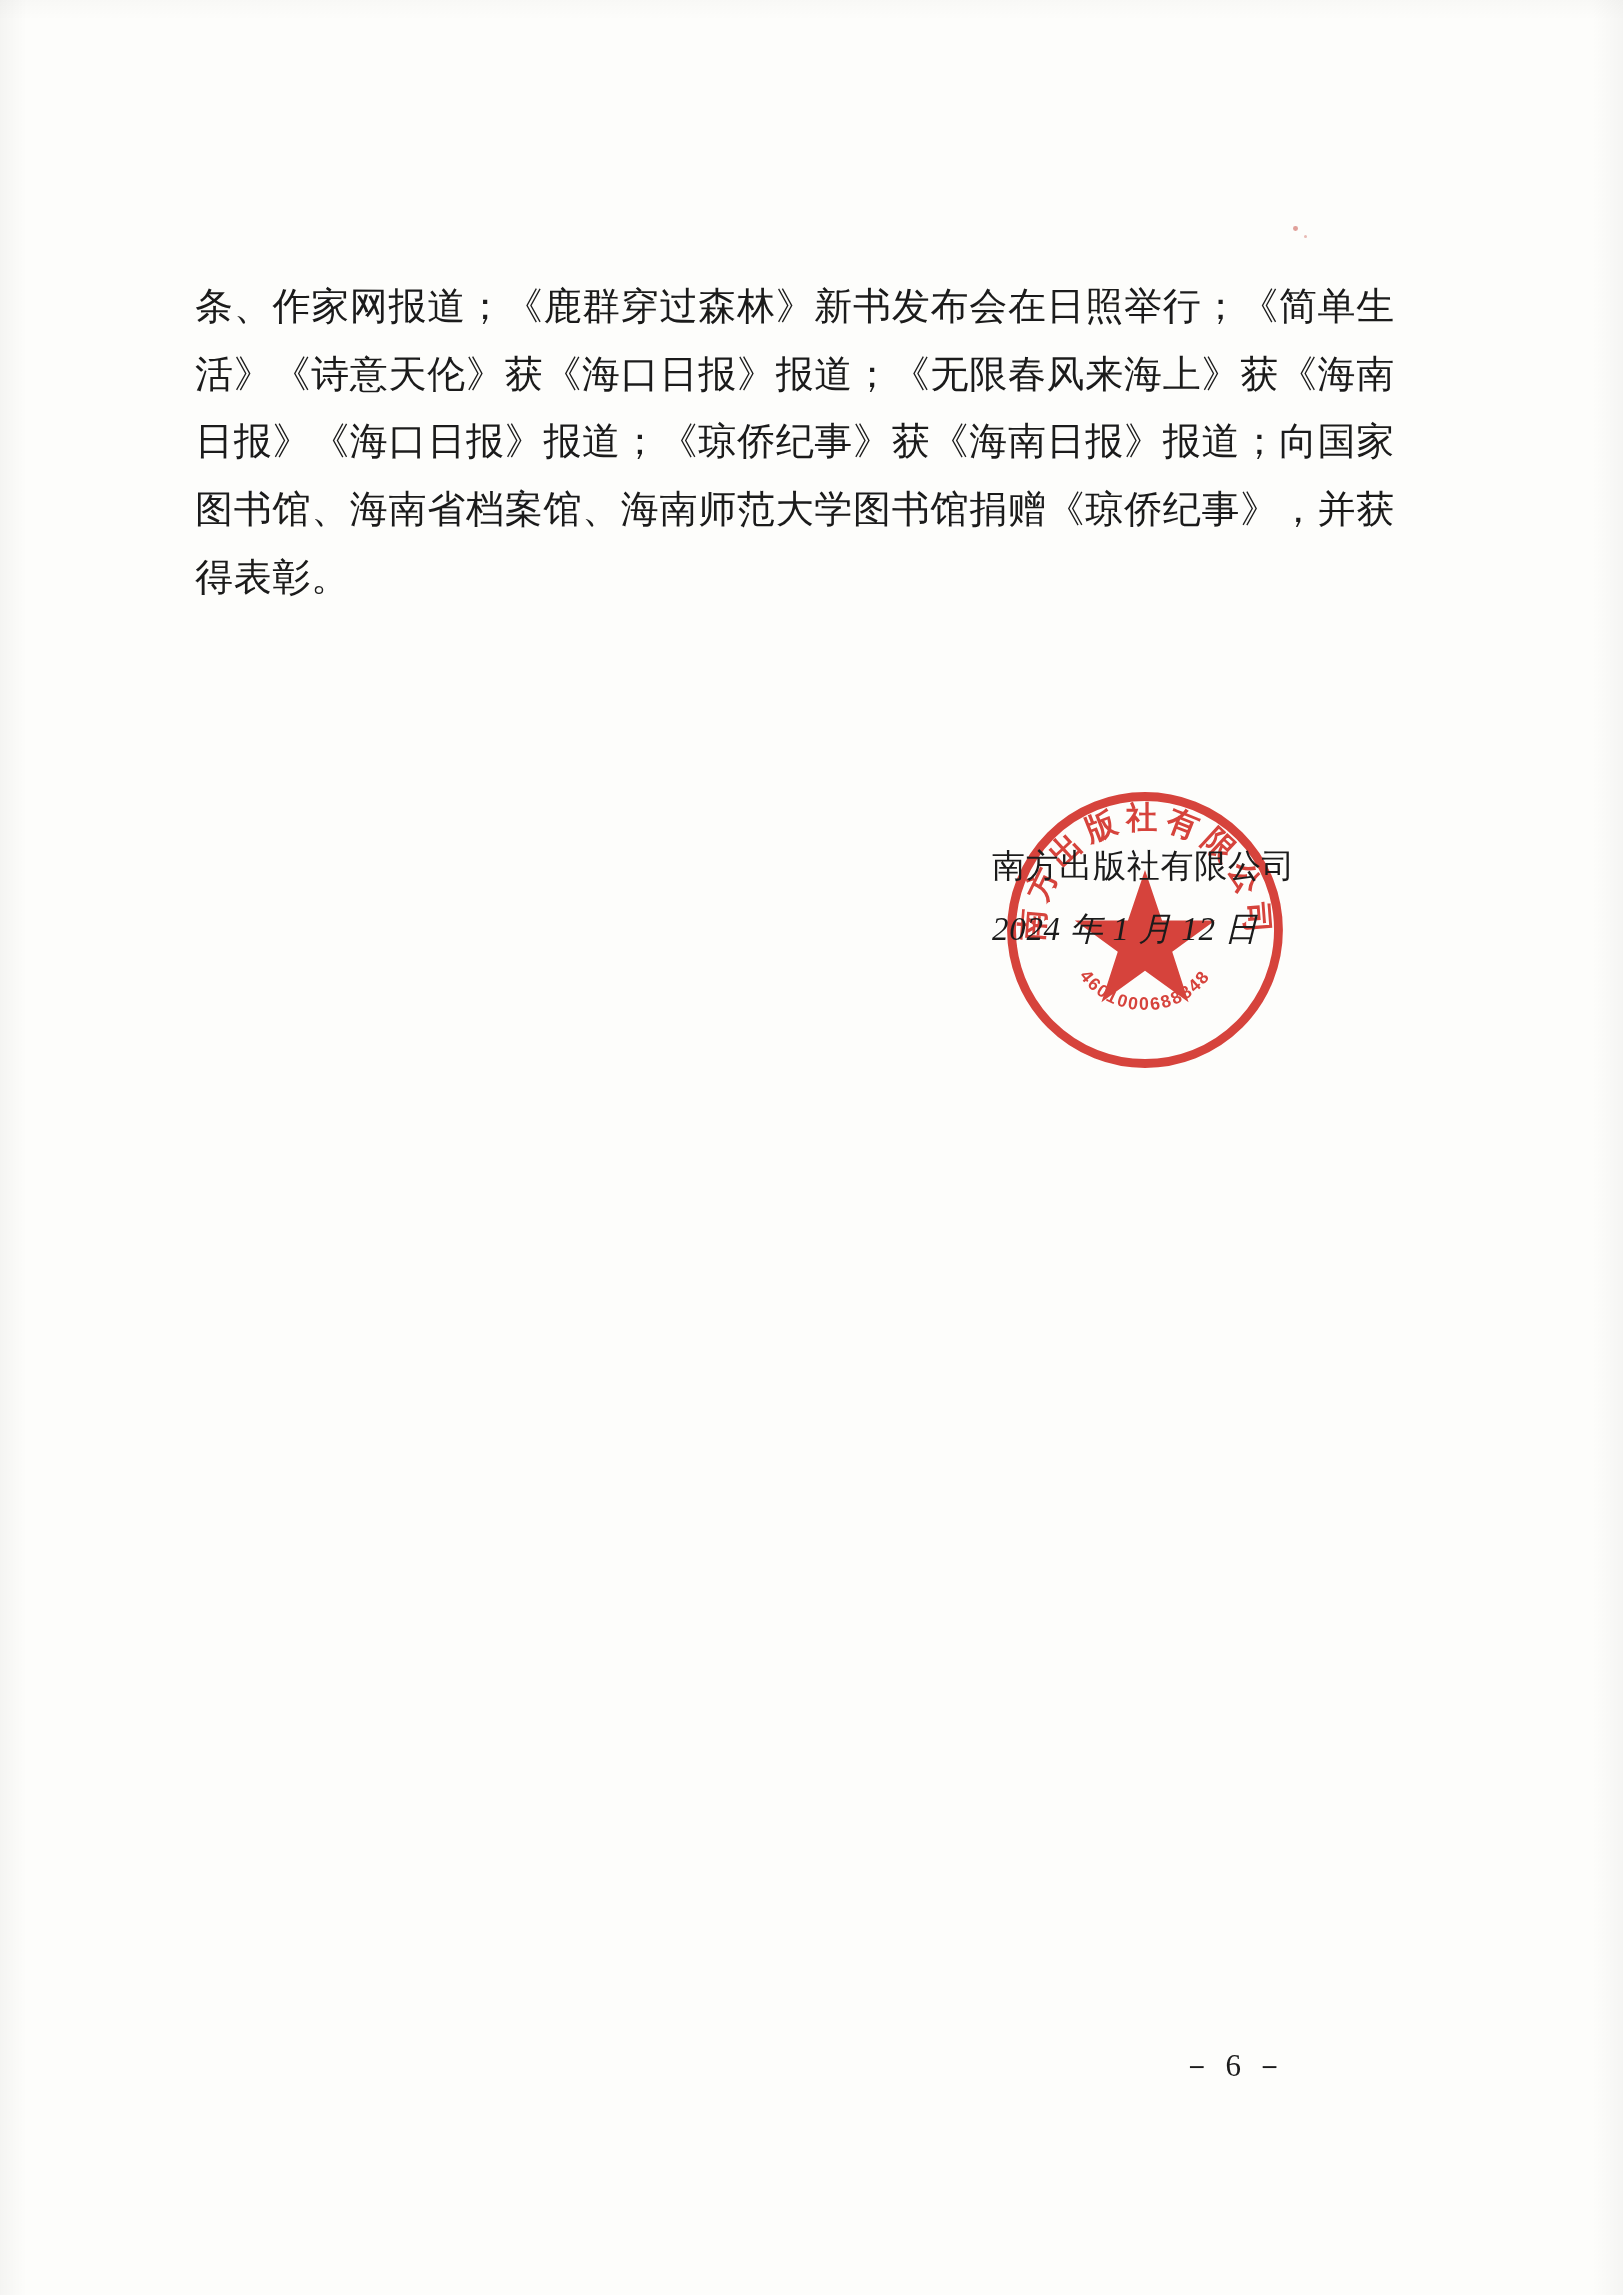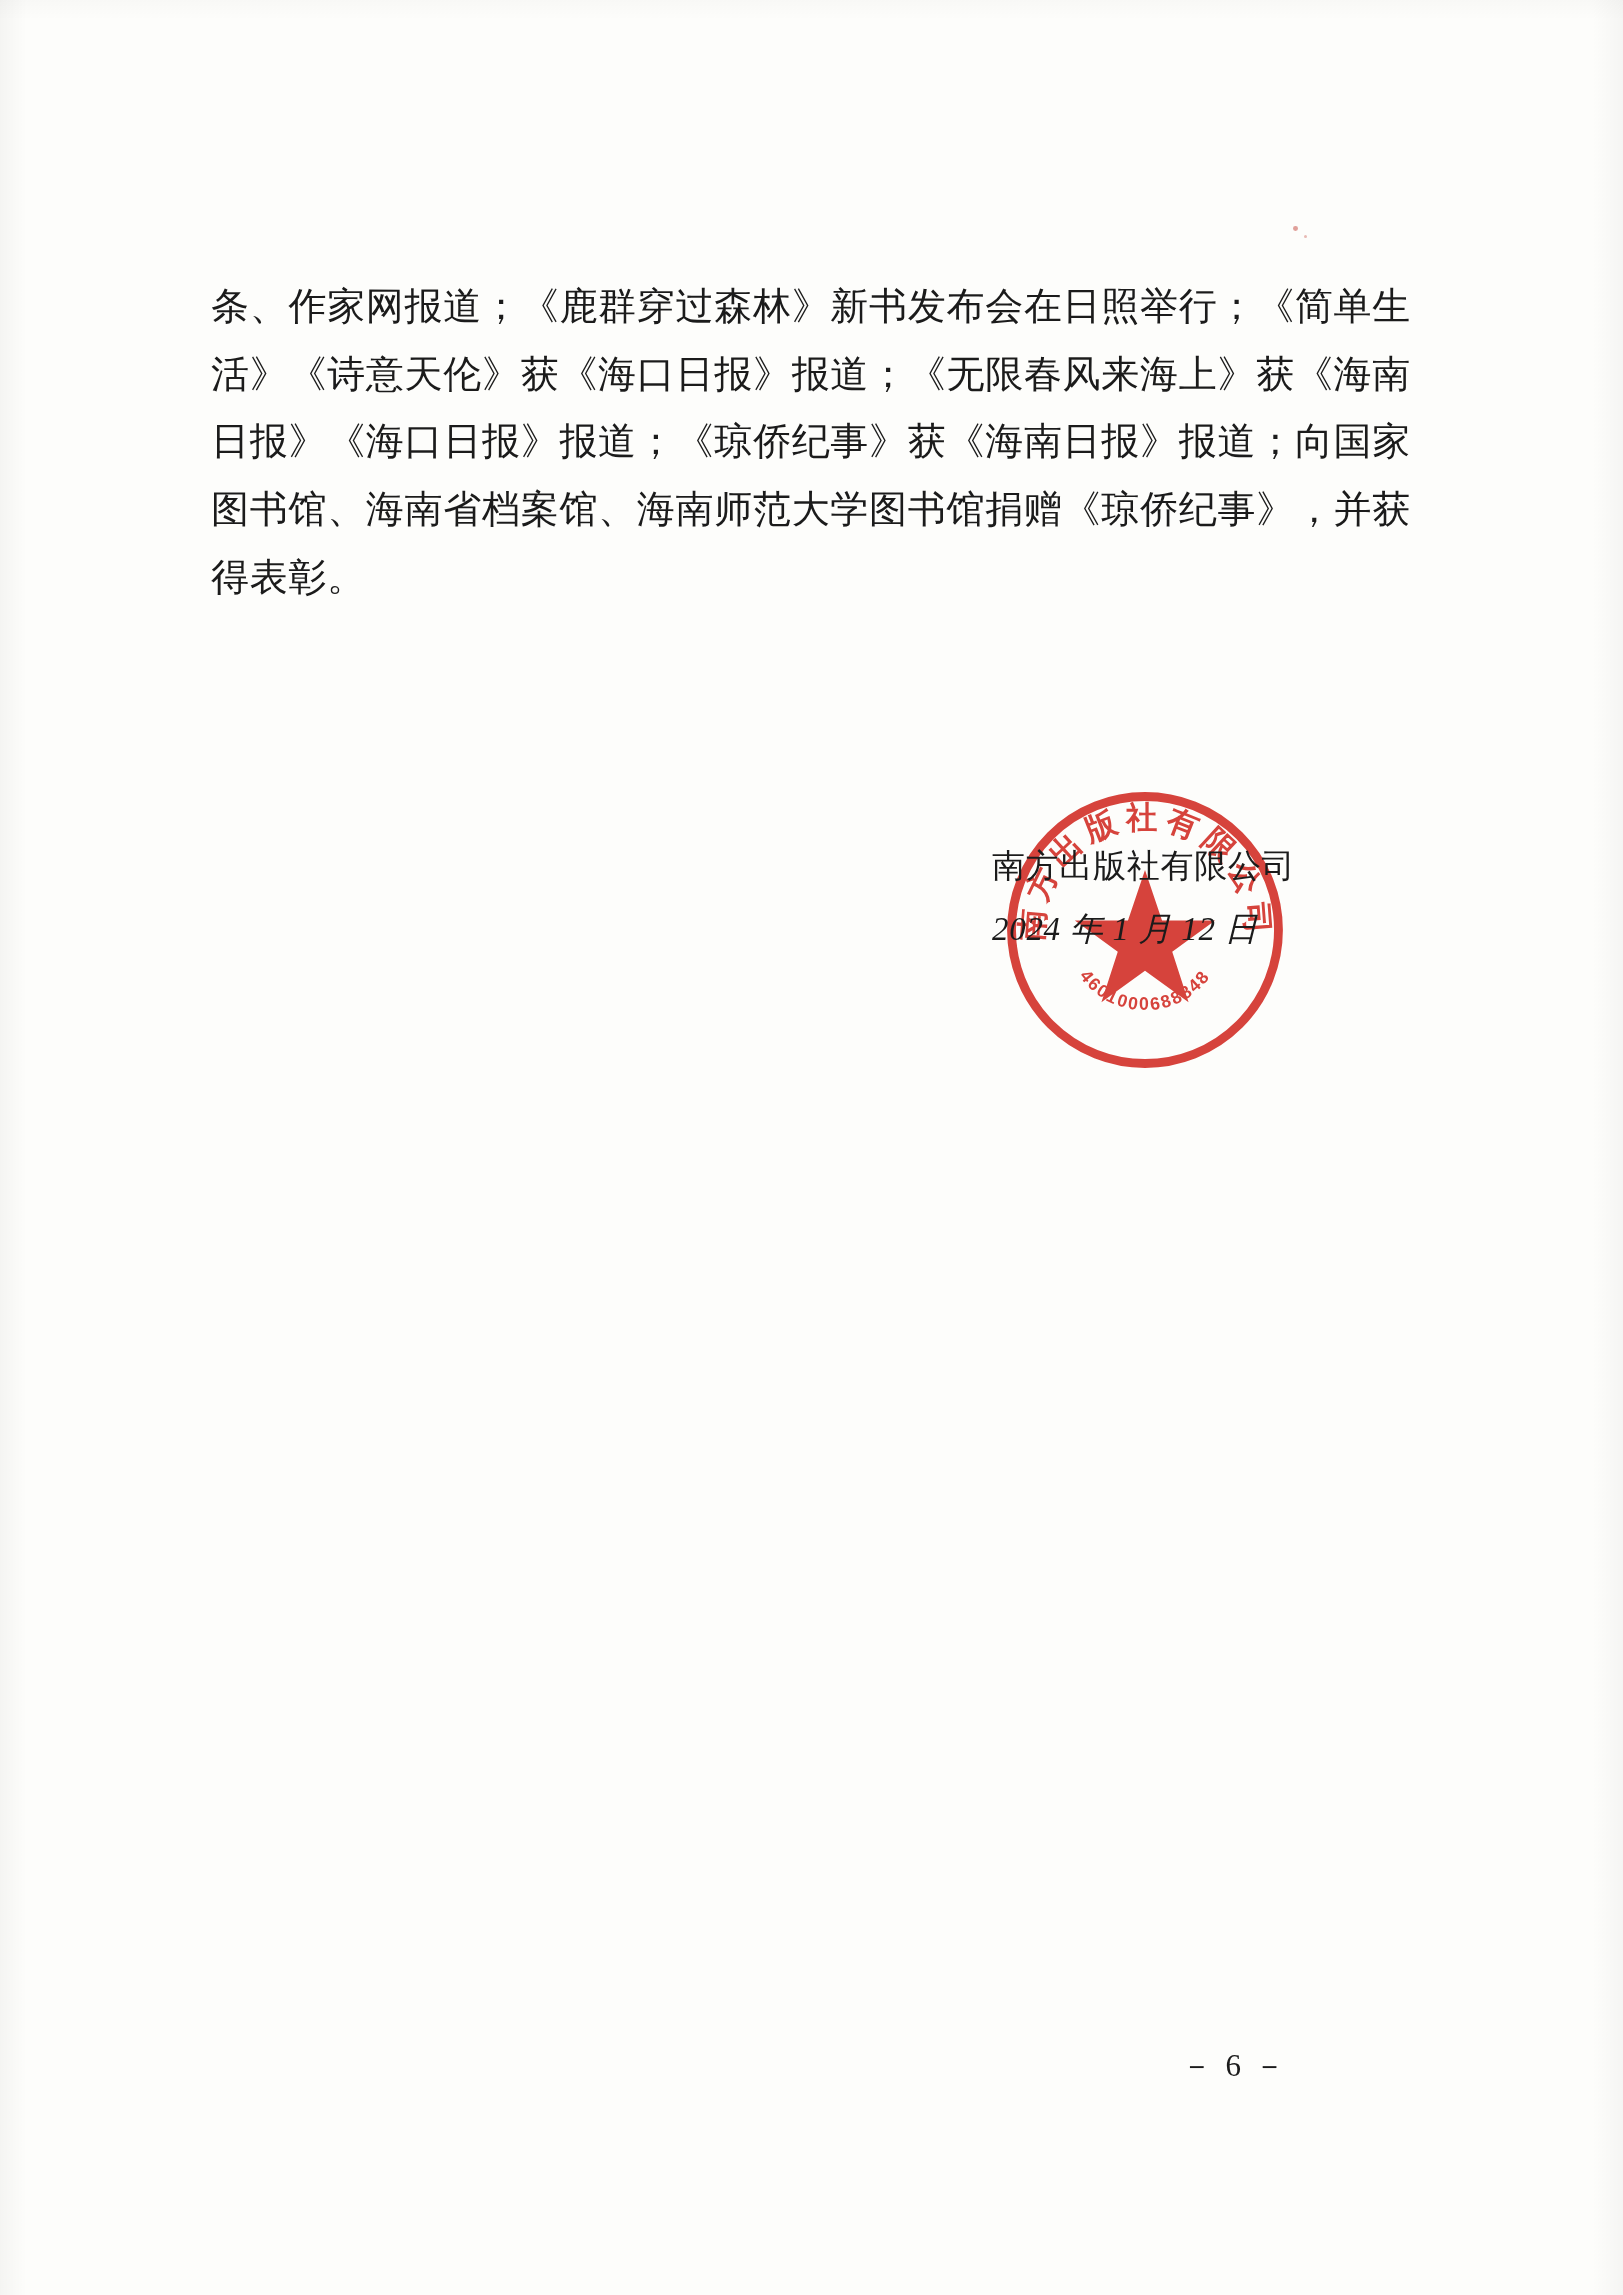--- a/index.html
+++ b/index.html
@@ -28,21 +28,21 @@
     inset: 0;
     background:
       linear-gradient(to right, rgba(0,0,0,0.035) 0px, rgba(0,0,0,0.0) 27px),
       linear-gradient(to left, rgba(0,0,0,0.03) 0px, rgba(0,0,0,0.0) 31px),
       linear-gradient(to bottom, rgba(0,0,0,0.02) 0px, rgba(0,0,0,0.0) 20.5px);
     pointer-events: none;
   }
 
   .content {
     position: absolute;
-    left: 211px;
+    left: 195px;
     top: 273px;
     width: 1200px;
   }
 
   .body-text {
     font-size: 38px;
     line-height: 1.78;
     color: #1b1b1b;
     text-align: justify;
     text-justify: inter-ideograph;

